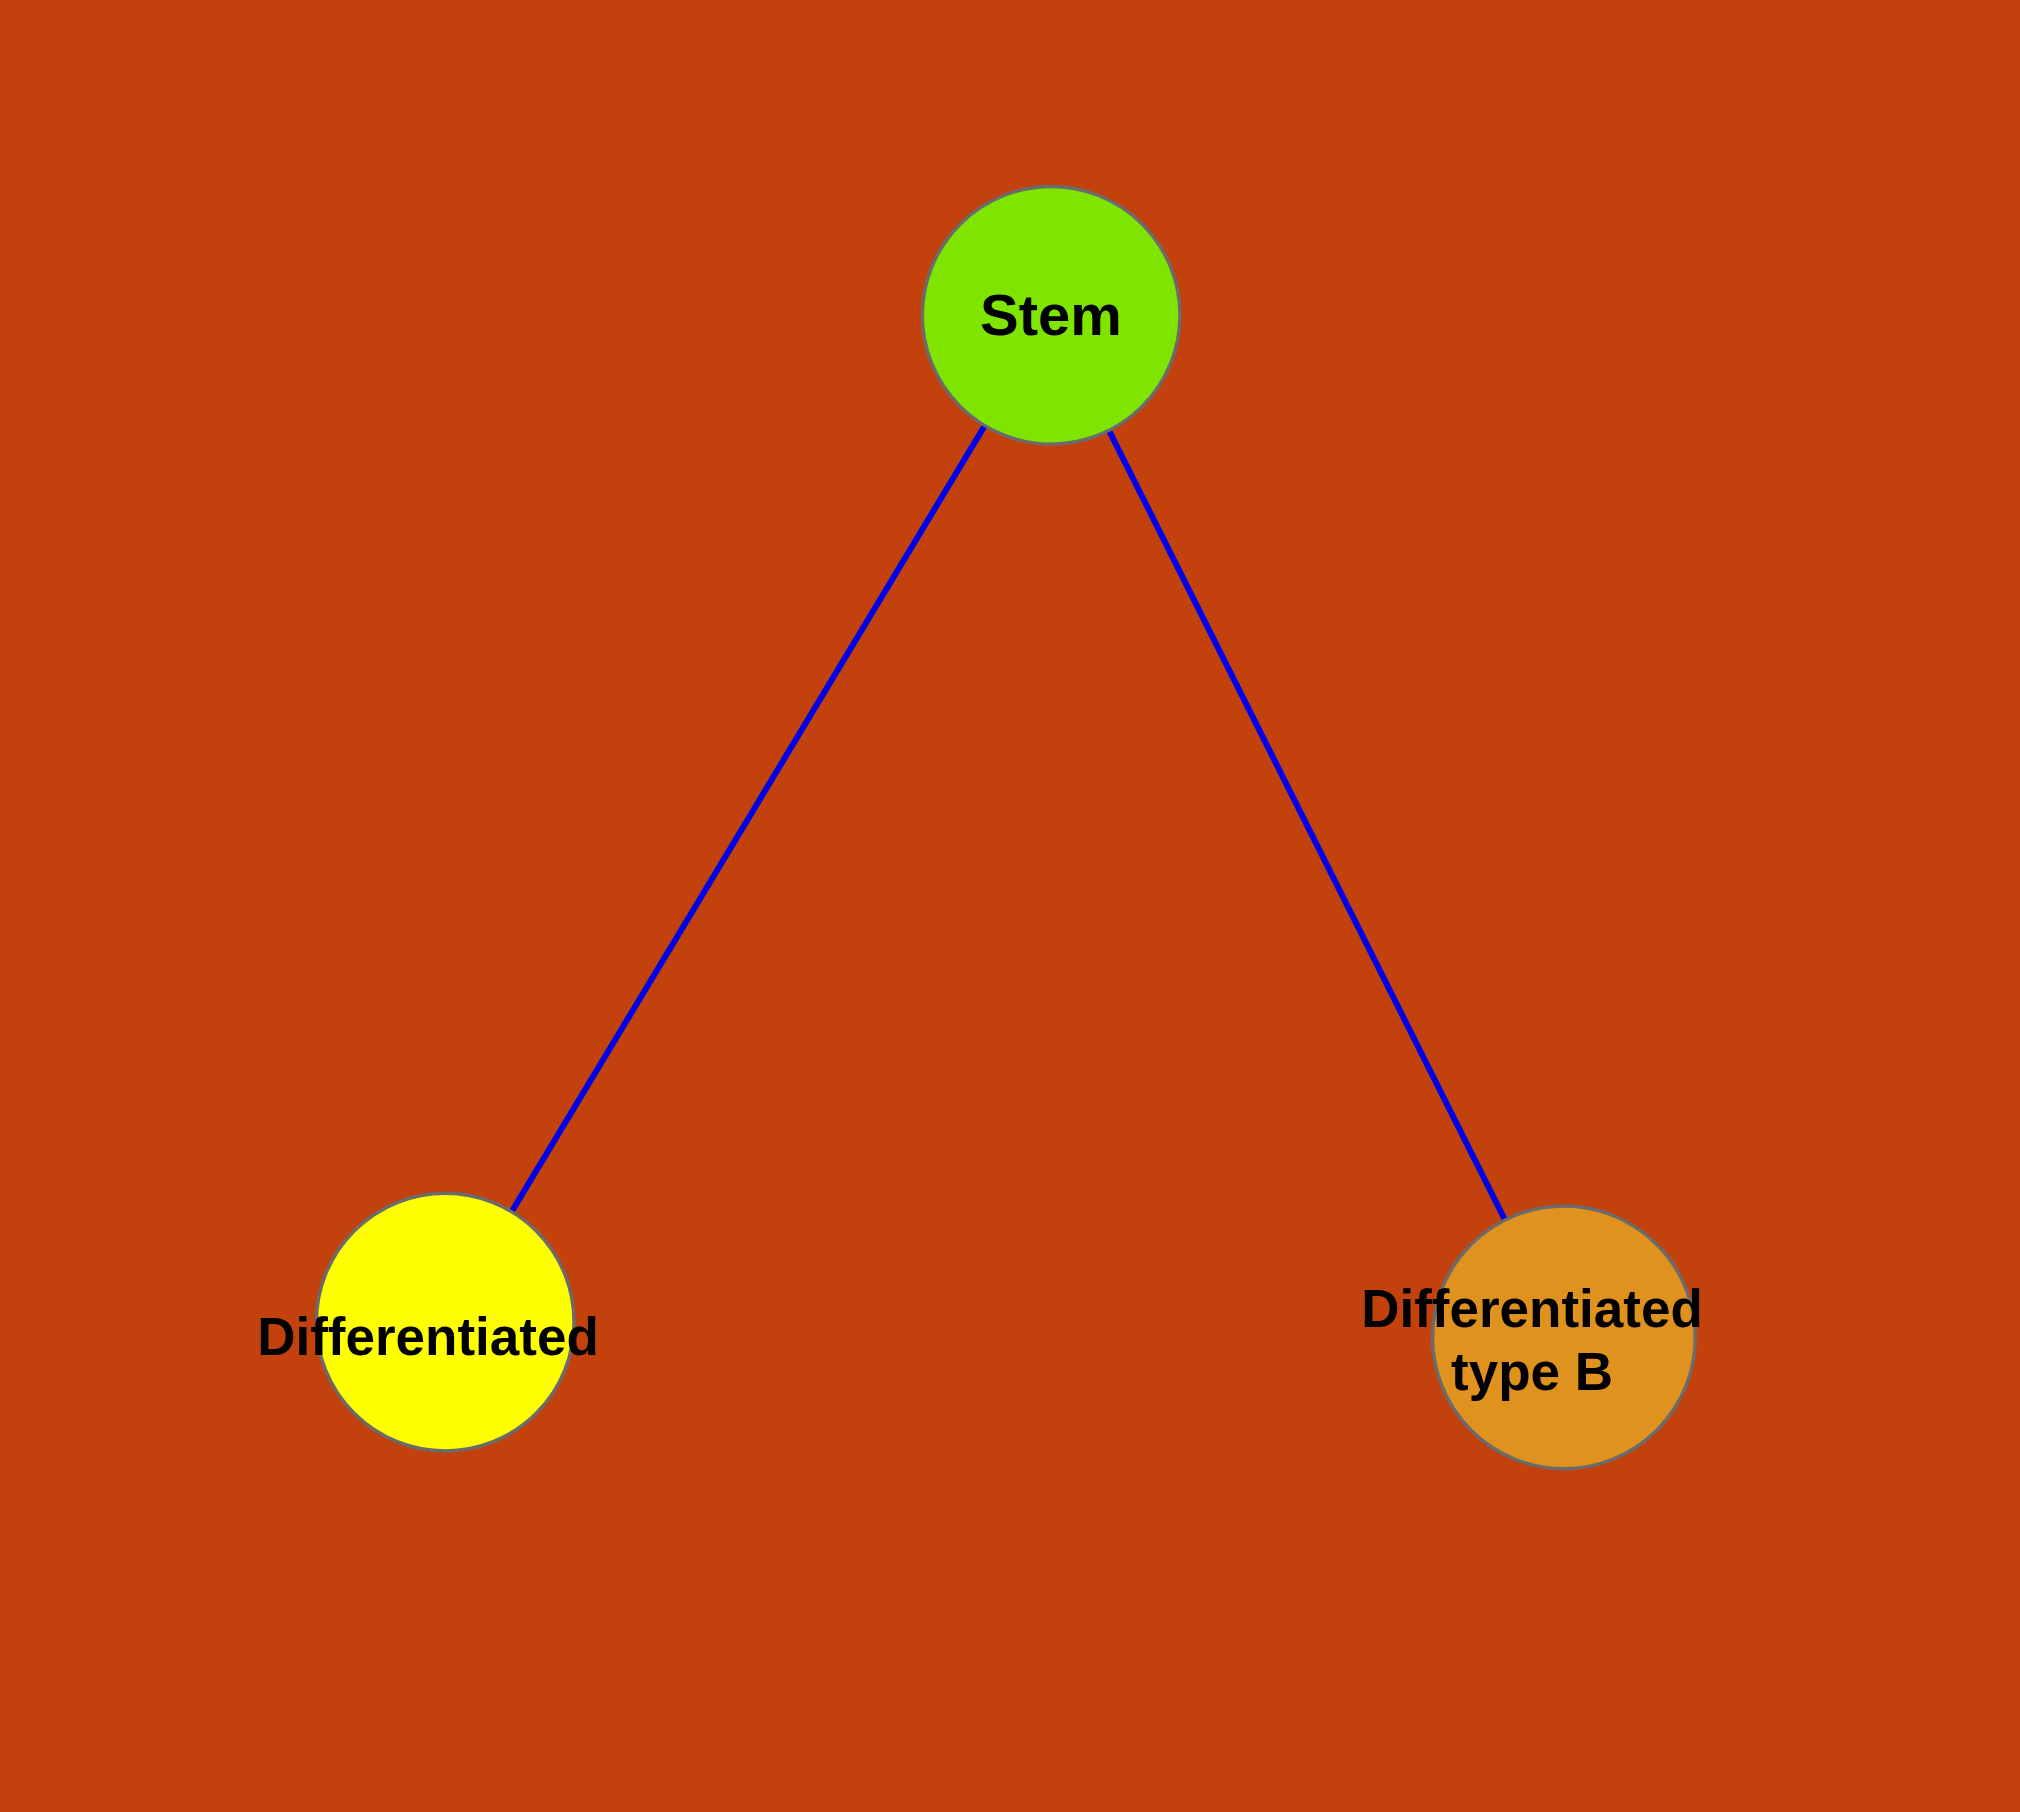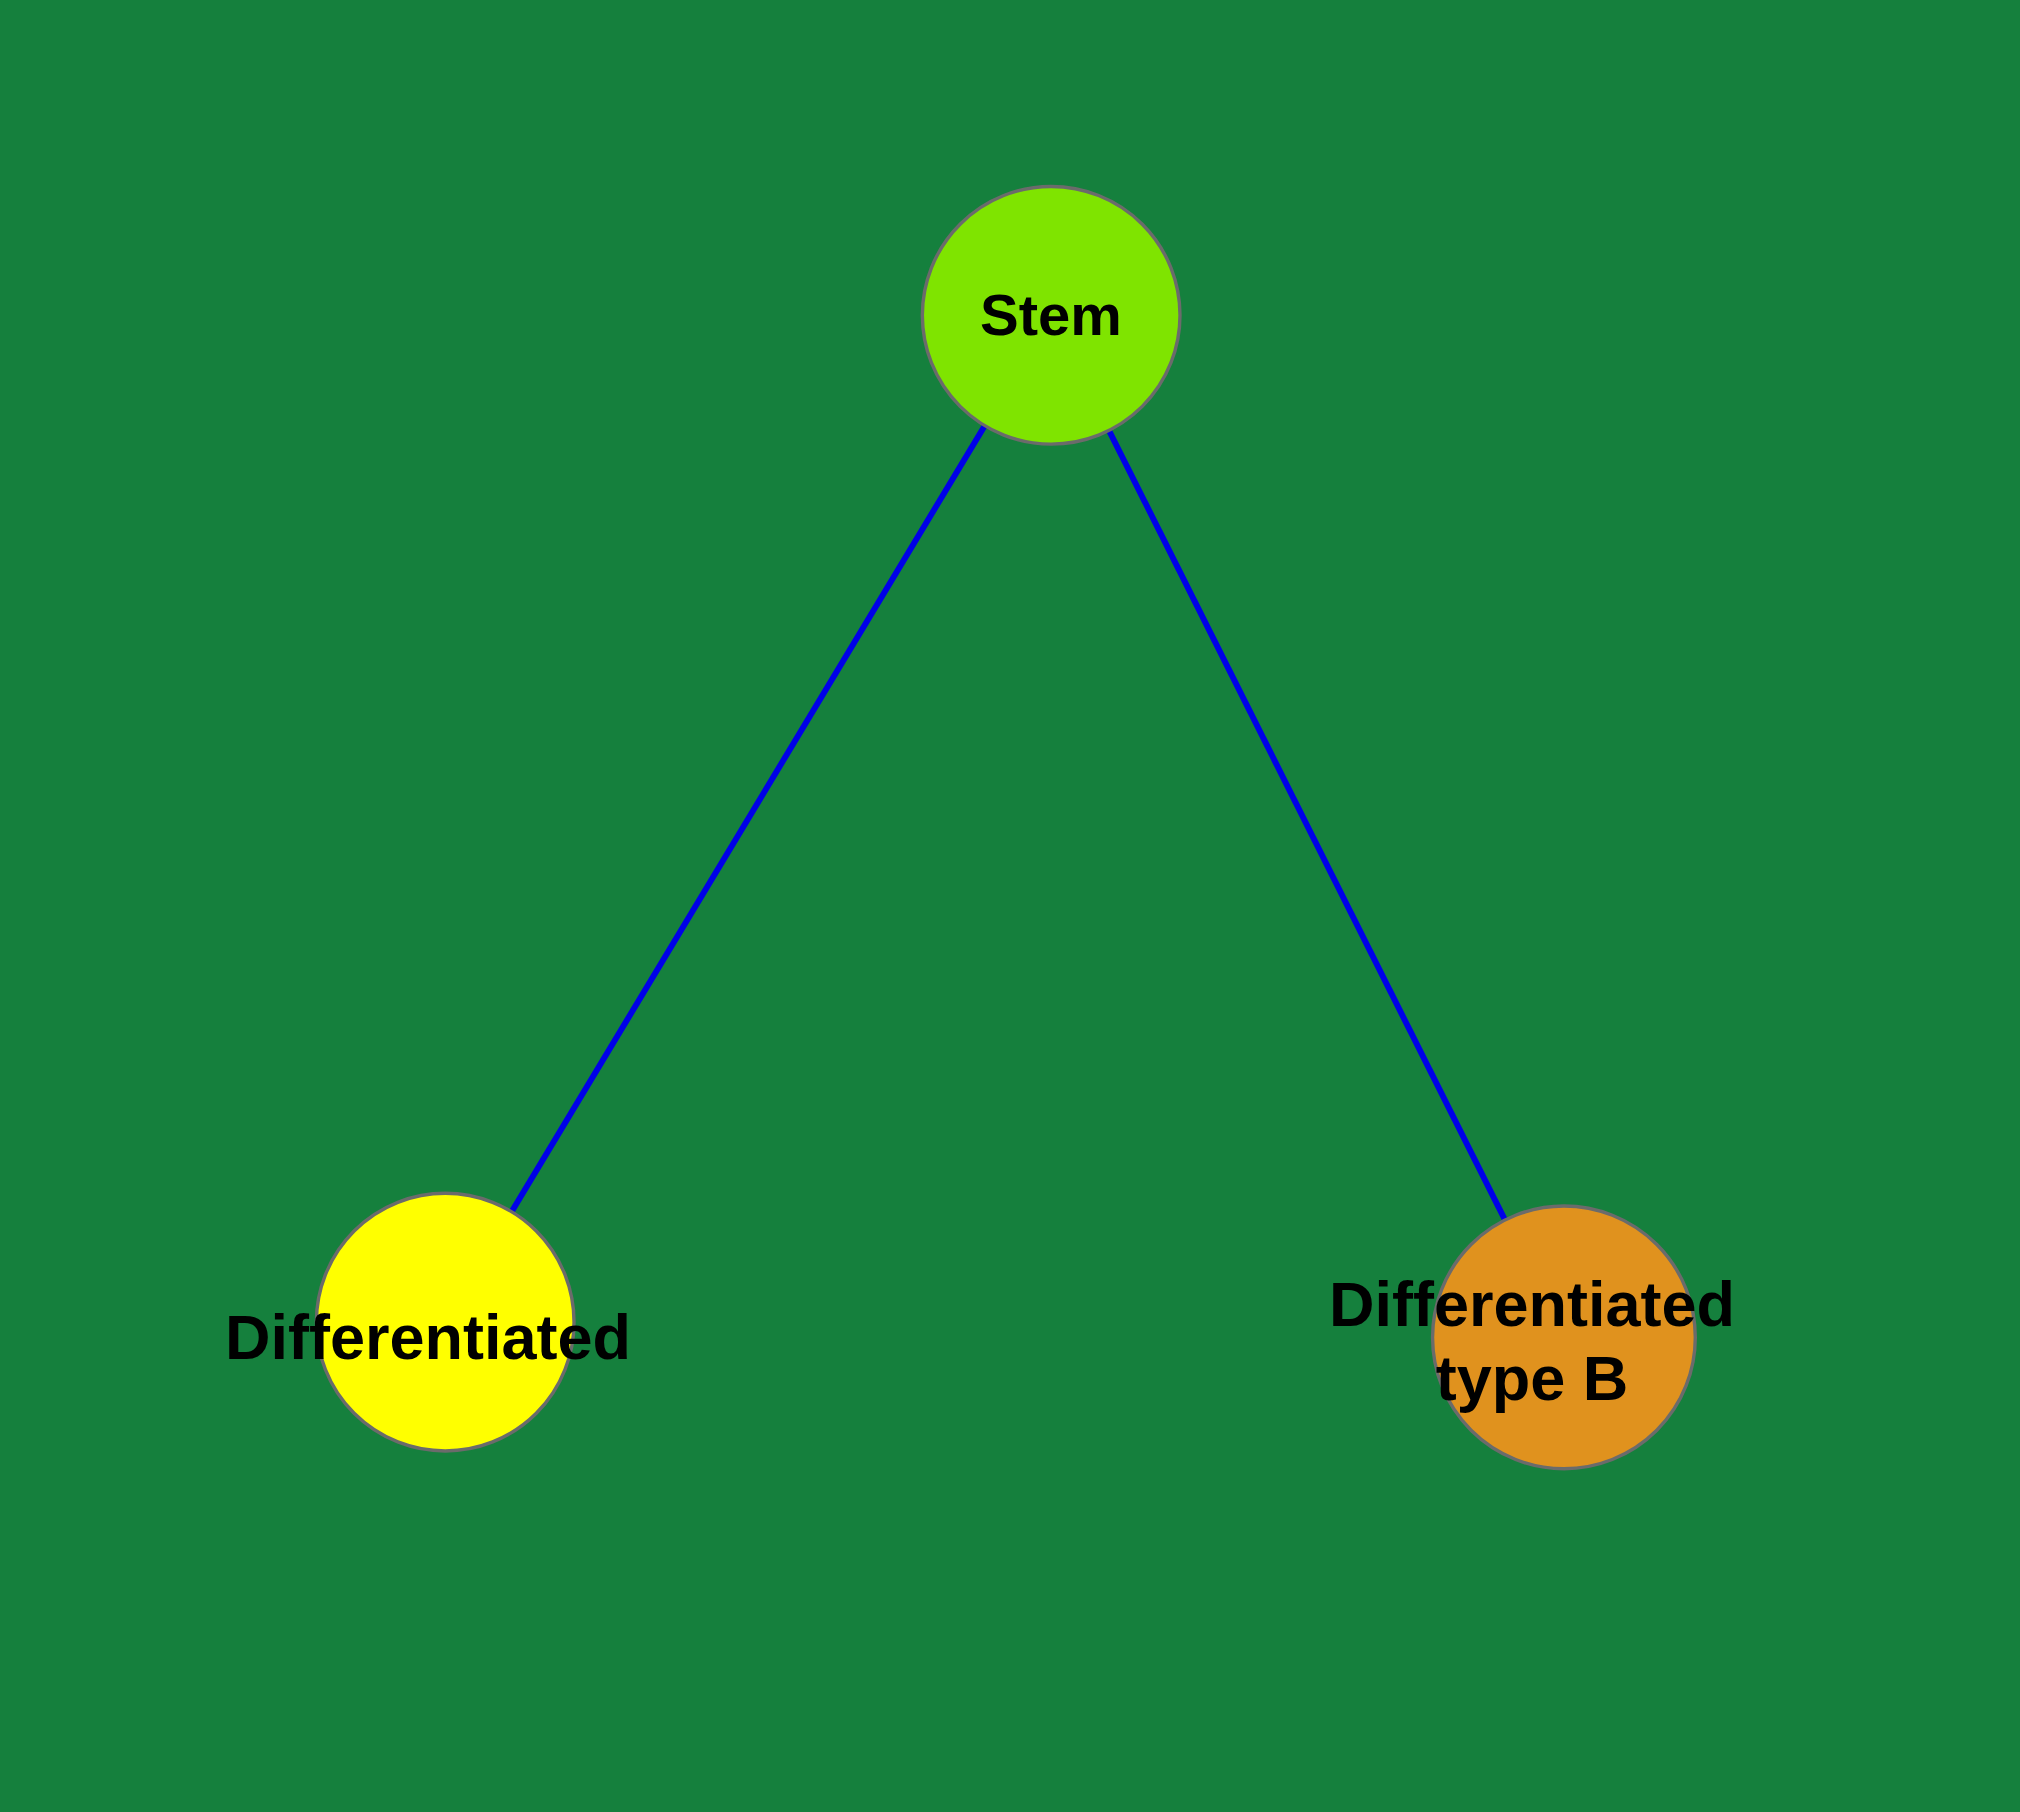--- a/index.html
+++ b/index.html
@@ -4,21 +4,21 @@
 <style>
   html, body {
     margin: 0;
     padding: 0;
     font-family: "Liberation Sans", sans-serif;
   }
   .canvas {
     position: relative;
     width: 2021px;
     height: 1812px;
-    background: #15803d;
+    background: #c2410c;
     overflow: hidden;
   }
   .canvas svg {
     position: absolute;
     left: 0;
     top: 0;
   }
   .node-label {
     position: absolute;
     transform: translate(-50%, -50%);
@@ -26,21 +26,21 @@
     color: #000000;
     font-weight: bold;
     line-height: 1.18;
     white-space: nowrap;
     pointer-events: none;
   }
   .node-label.stem {
     font-size: 58px;
   }
   .node-label.diff {
-    font-size: 63px;
+    font-size: 53px;
   }
   .node-label span {
     display: block;
   }
 </style>
 </head>
 <body>
 
 <div class="canvas">
 

